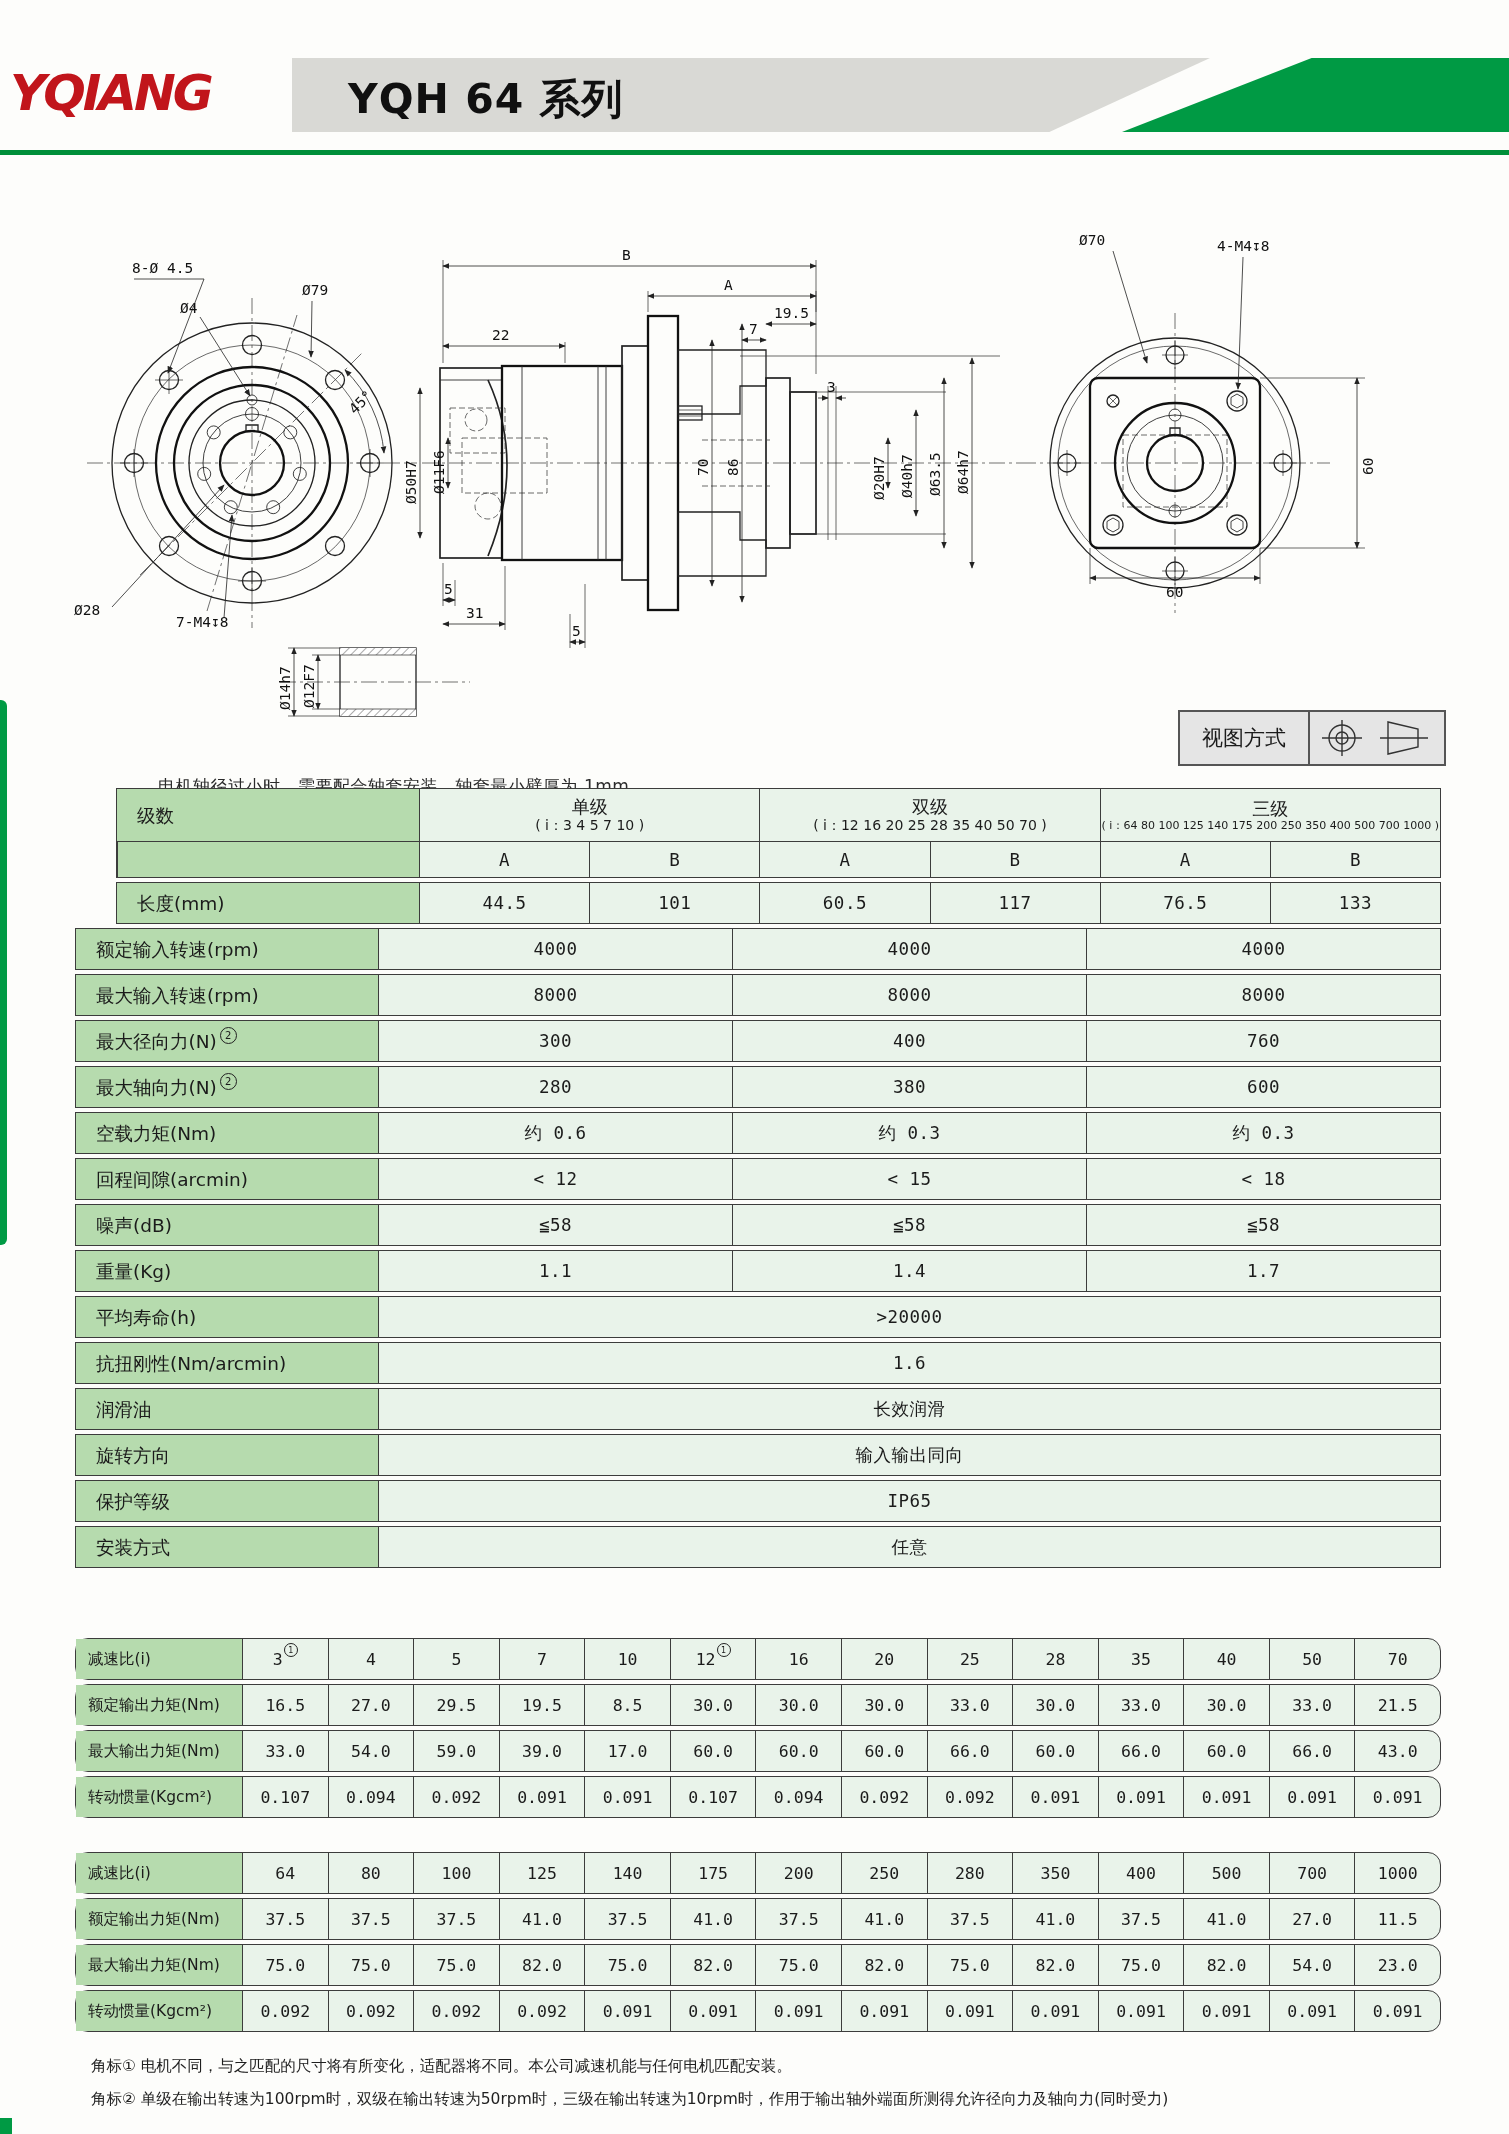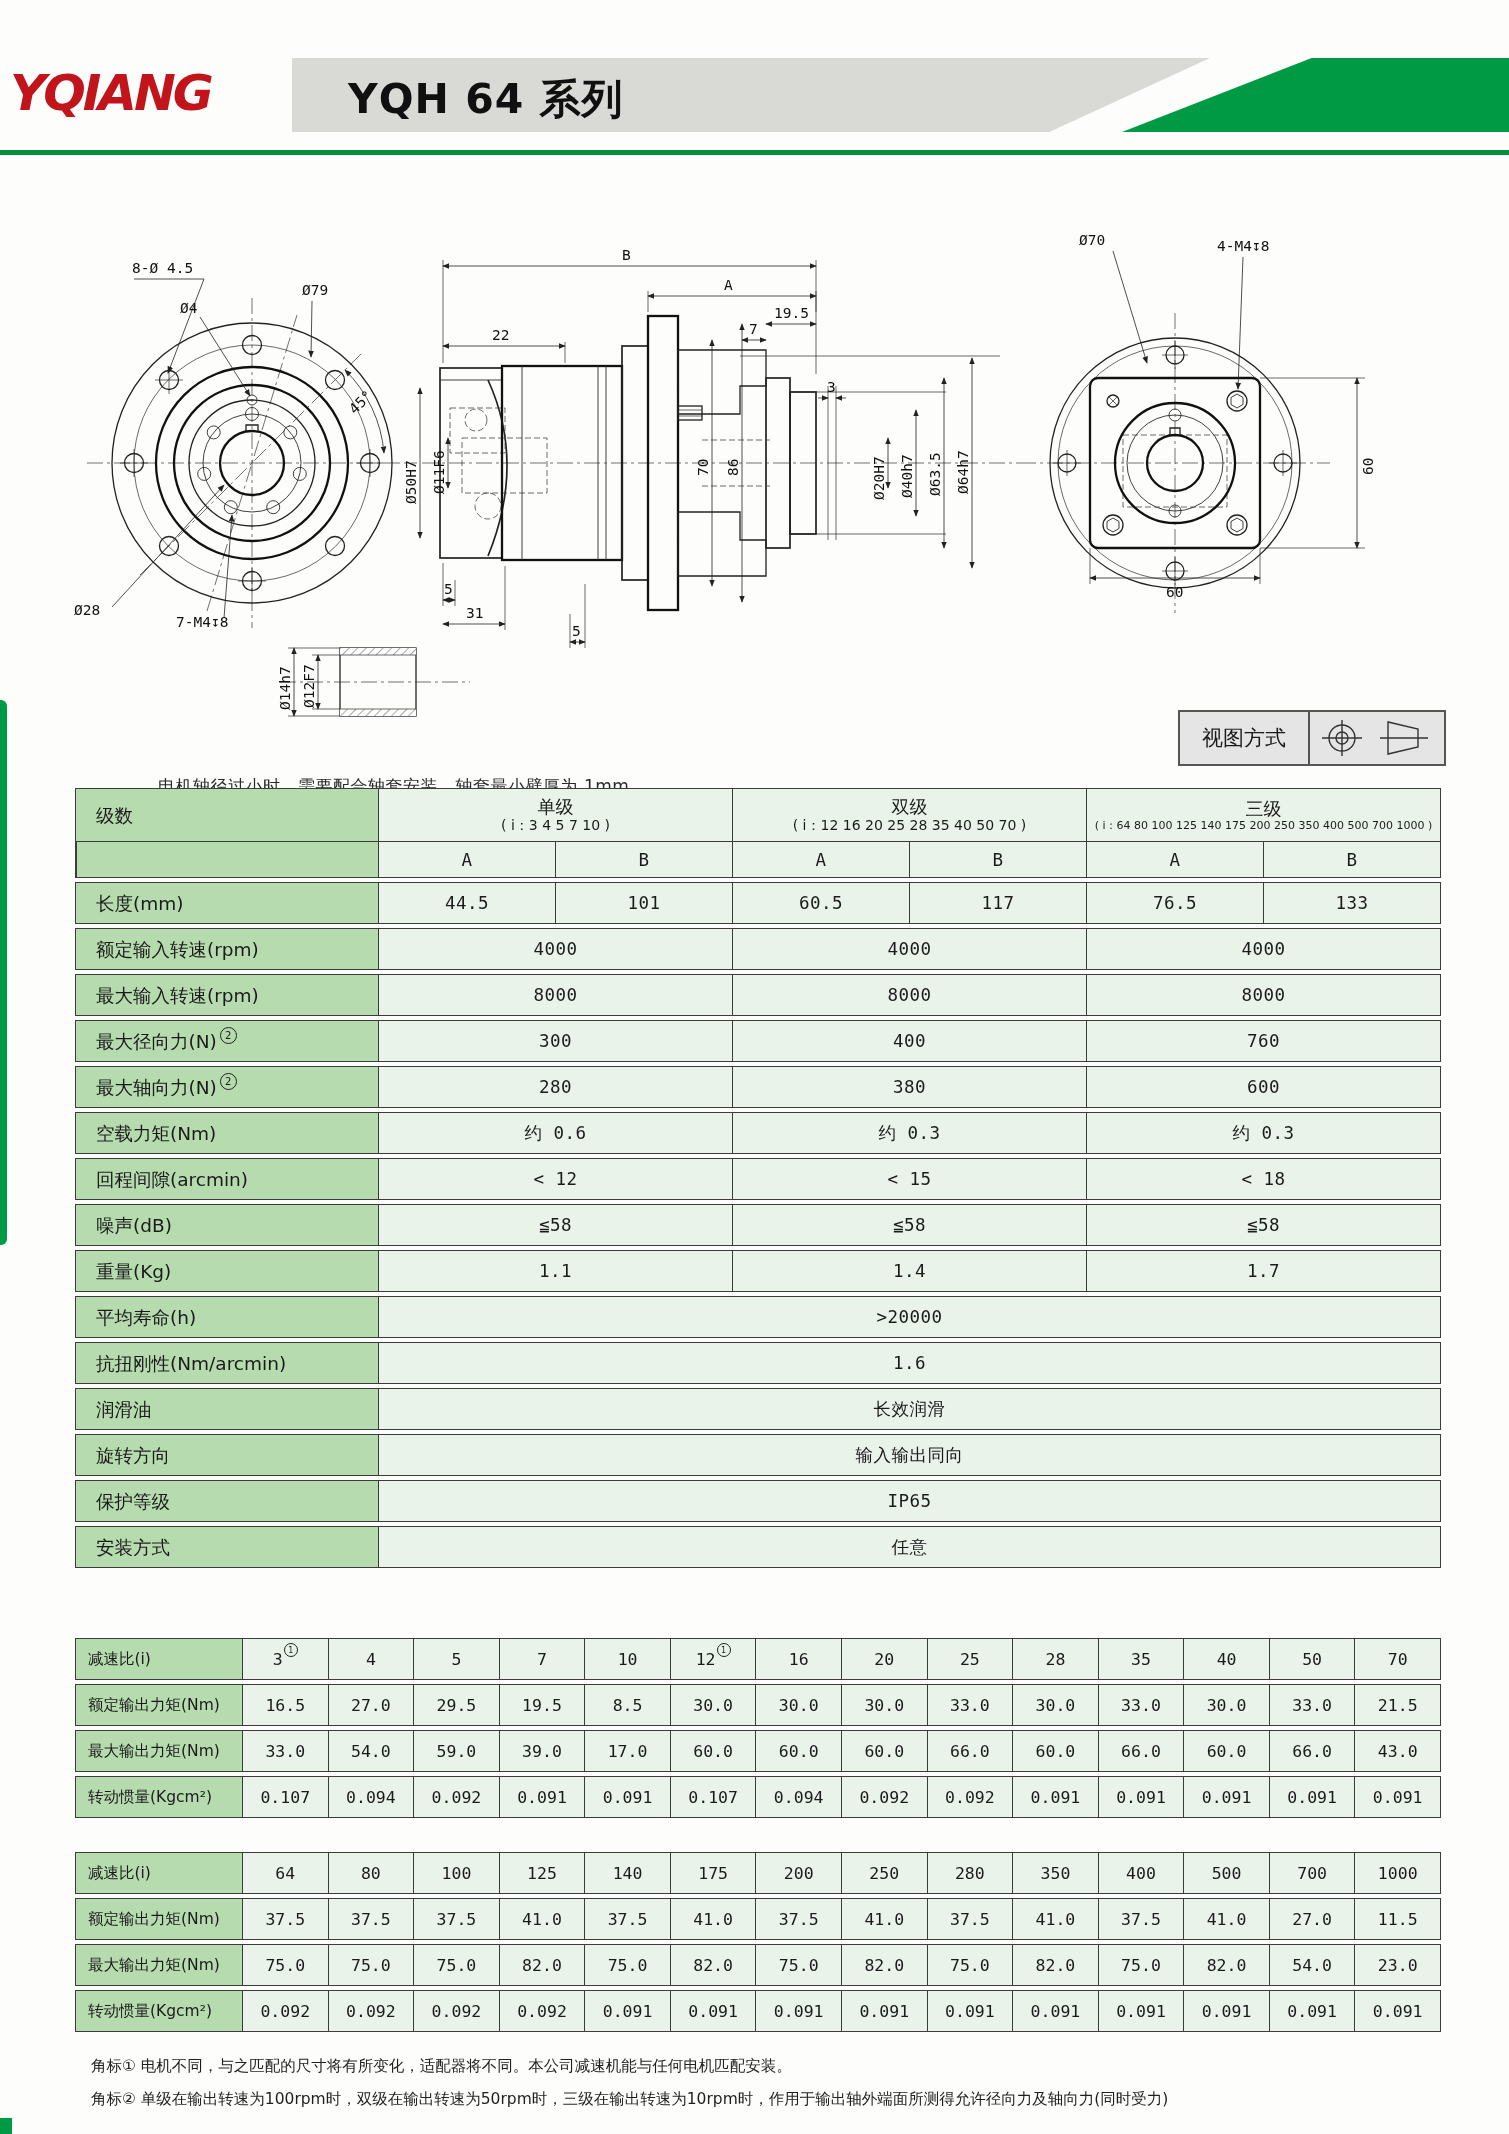--- a/index.html
+++ b/index.html
@@ -38,24 +38,24 @@
   #vmlabel{width:128px;border-right:2px solid #555;display:flex;align-items:center;
          justify-content:center;font-size:21px;}
   #vmsyms{flex:1;display:flex;align-items:center;justify-content:center;}
 
   
   #spec{left:75px;top:788px;width:1366px;}
   #rt1{left:75px;top:1638px;width:1366px;}
   #rt2{left:75px;top:1852px;width:1366px;}
   .trow{border:1.5px solid #3c3c3c;margin-bottom:4px;background:#e9f3ea;}
   .grid{display:grid;}
-  .colsH{grid-template-columns:302px repeat(6,1fr);}
+  .colsH{grid-template-columns:302px repeat(6,1fr);margin-left:41px;}
   .cols3{grid-template-columns:302px repeat(3,1fr);}
   .cols1{grid-template-columns:302px 1fr;}
-  .colsR{grid-template-columns:166px repeat(14,1fr);}
+  .colsR{grid-template-columns:166px repeat(14,1fr);border-radius:13px;}
   .cell{box-sizing:border-box;display:flex;align-items:center;justify-content:center;
         border-left:1px solid #3c3c3c;min-height:38px;font-size:17.5px;}
   .grid > .cell:first-child{border-left:none;}
   .lbl{justify-content:flex-start;padding-left:20px;background:#b6dbae;font-size:18.5px;}
   .val{font-family:"DejaVu Sans Mono","DejaVu Sans",monospace;font-size:17.5px;letter-spacing:.5px;}
   .h52{min-height:52px;} .h36{min-height:36px;} .h40{min-height:40px;}
   .bt{border-top:1px solid #3c3c3c;}
   .sp2{grid-column:span 2;}
   .grp{flex-direction:column;line-height:1.2;justify-content:center;}
   .gname{font-size:18px;}

